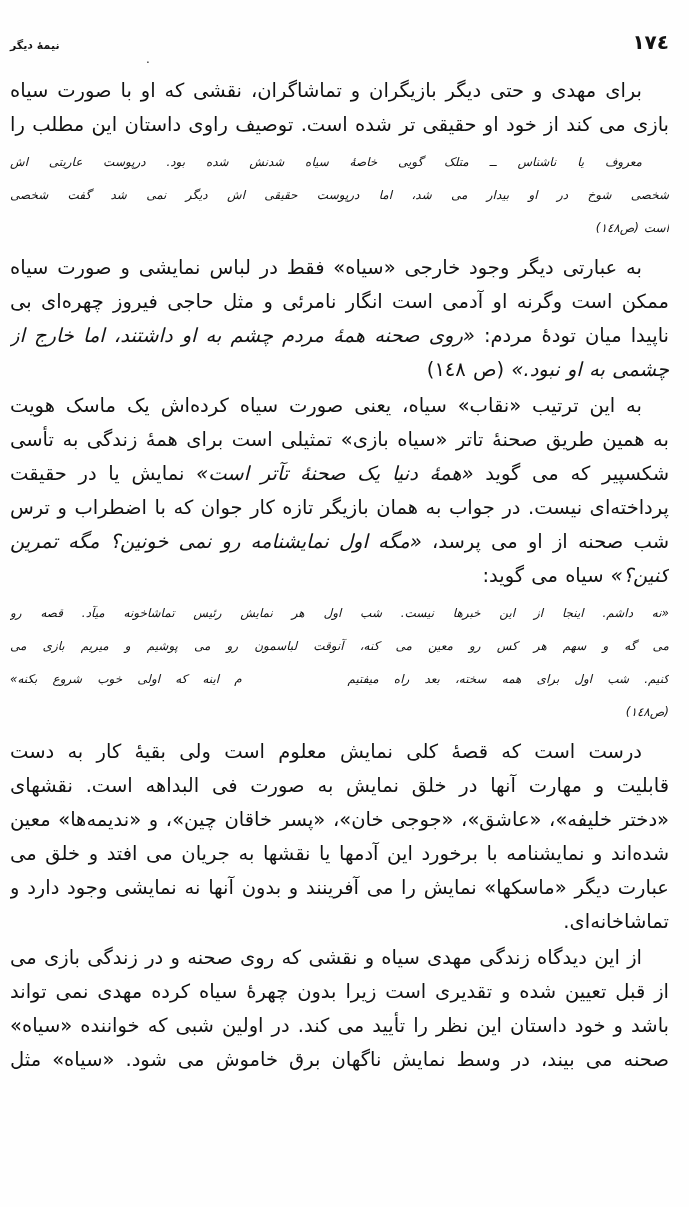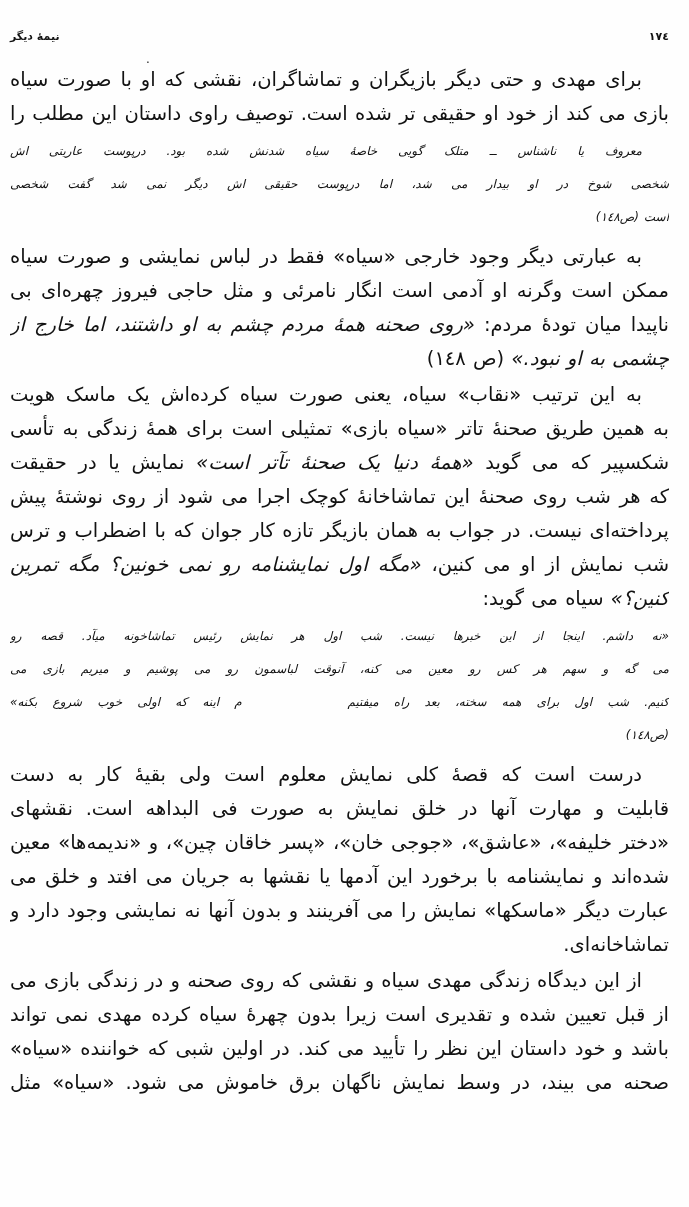--- a/index.html
+++ b/index.html
@@ -16,21 +16,21 @@
     padding: 30px 20px 0 10px;
     overflow: hidden;
   }
   .running-head {
     display: flex;
     justify-content: space-between;
     align-items: baseline;
     font-weight: bold;
     margin-bottom: 20px;
   }
-  .running-head .page-num { font-size: 11px; letter-spacing: 1px; }
+  .running-head .page-num { font-size: 20px; letter-spacing: 1px; }
   .running-head .book-title { font-size: 11px; }
   .stray-dot {
     position: absolute;
     left: 146px; 
     top: 52px;
     font-size: 12px;
     color: #222;
   }
   .body-text { }
   .block { margin: 0 0 2px 0; }
@@ -77,23 +77,22 @@
       <div class="block paragraph">
         <div class="line indent"><span>به عبارتی دیگر وجود خارجی «سیاه» فقط در لباس نمایشی و صورت سیاه کرده‌اش</span></div>
         <div class="line"><span>ممکن است وگرنه او آدمی است انگار نامرئی و مثل حاجی فیروز چهره‌ای بی هویت و</span></div>
         <div class="line"><span>ناپیدا میان تودهٔ مردم: </span><span class="em">«روی صحنه همهٔ مردم چشم به او داشتند، اما خارج از صحنه هیچ</span></div>
         <div class="line last"><span class="em">چشمی به او نبود.» </span><span>(ص ١٤٨)</span></div>
       </div>
       <div class="block paragraph">
         <div class="line indent"><span>به این ترتیب «نقاب» سیاه، یعنی صورت سیاه کرده‌اش یک ماسک هویت است و</span></div>
         <div class="line"><span>به همین طریق صحنهٔ تاتر «سیاه بازی» تمثیلی است برای همهٔ زندگی به تأسی سخن</span></div>
         <div class="line"><span>شکسپیر که می گوید </span><span class="em">«همهٔ دنیا یک صحنهٔ تآتر است»</span><span> نمایش یا در حقیقت نمایشهایی</span></div>
-        <div class="line"><span>که هر شب روی صحنهٔ این تماشاخانهٔ کوچک اجرا می شود از روی نوشتهٔ پیش</span></div>
         <div class="line"><span>پرداخته‌ای نیست. در جواب به همان بازیگر تازه کار جوان که با اضطراب و ترس از اولین</span></div>
-        <div class="line"><span>شب نمایش از او می کنین، </span><span class="em">«مگه اول نمایشنامه رو نمی خونین؟ مگه تمرین نمی</span></div>
+        <div class="line"><span>شب صحنه از او می پرسد، </span><span class="em">«مگه اول نمایشنامه رو نمی خونین؟ مگه تمرین نمی</span></div>
         <div class="line last"><span class="em">کنین؟»</span><span> سیاه می گوید:</span></div>
       </div>
       <div class="block quote">
         <div class="line"><span>«نه داشم. اینجا از این خبرها نیست. شب اول هر نمایش رئیس تماشاخونه میآد. قصه رو</span></div>
         <div class="line"><span>می گه و سهم هر کس رو معین می کنه، آنوقت لباسمون رو می پوشیم و میریم بازی می</span></div>
         <div class="line"><span>کنیم. شب اول برای همه سخته، بعد راه میفتیم &nbsp;&nbsp;&nbsp;&nbsp;&nbsp; م اینه که اولی خوب شروع بکنه»</span></div>
         <div class="line last"><span>(ص١٤٨)</span></div>
       </div>
       <div class="block paragraph">
         <div class="line indent"><span>درست است که قصهٔ کلی نمایش معلوم است ولی بقیهٔ کار به دست بازیگران و</span></div>

